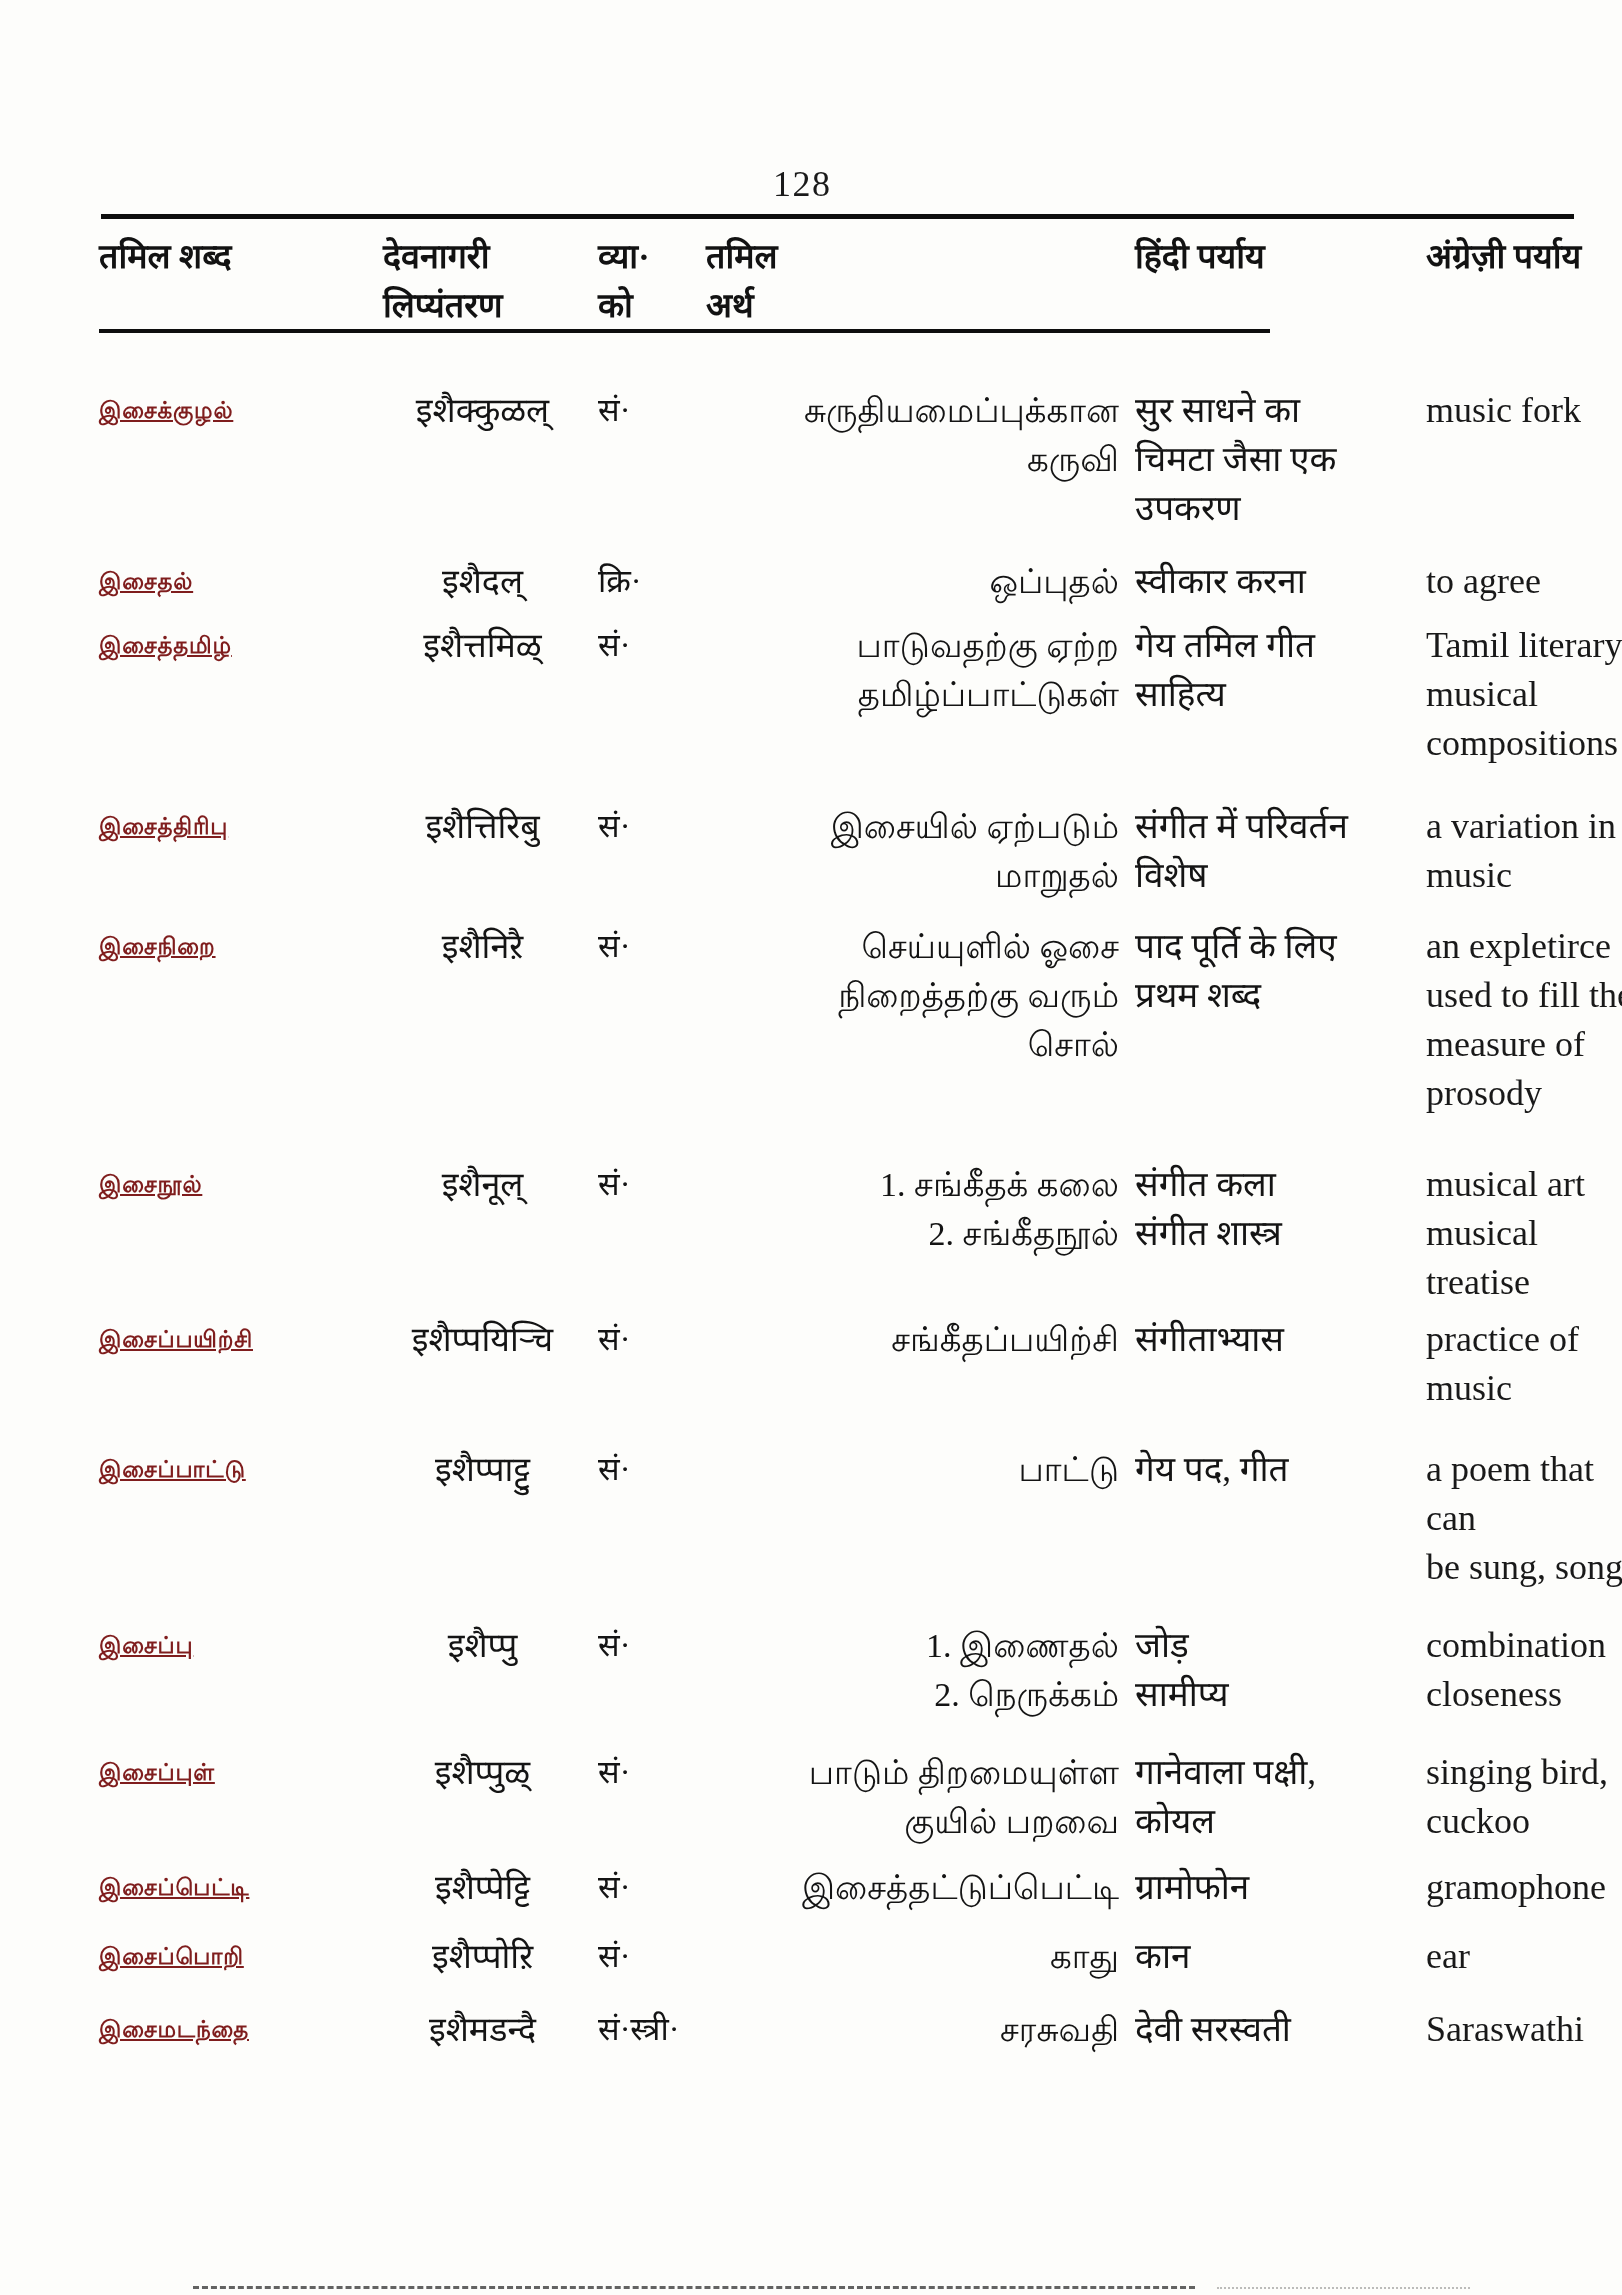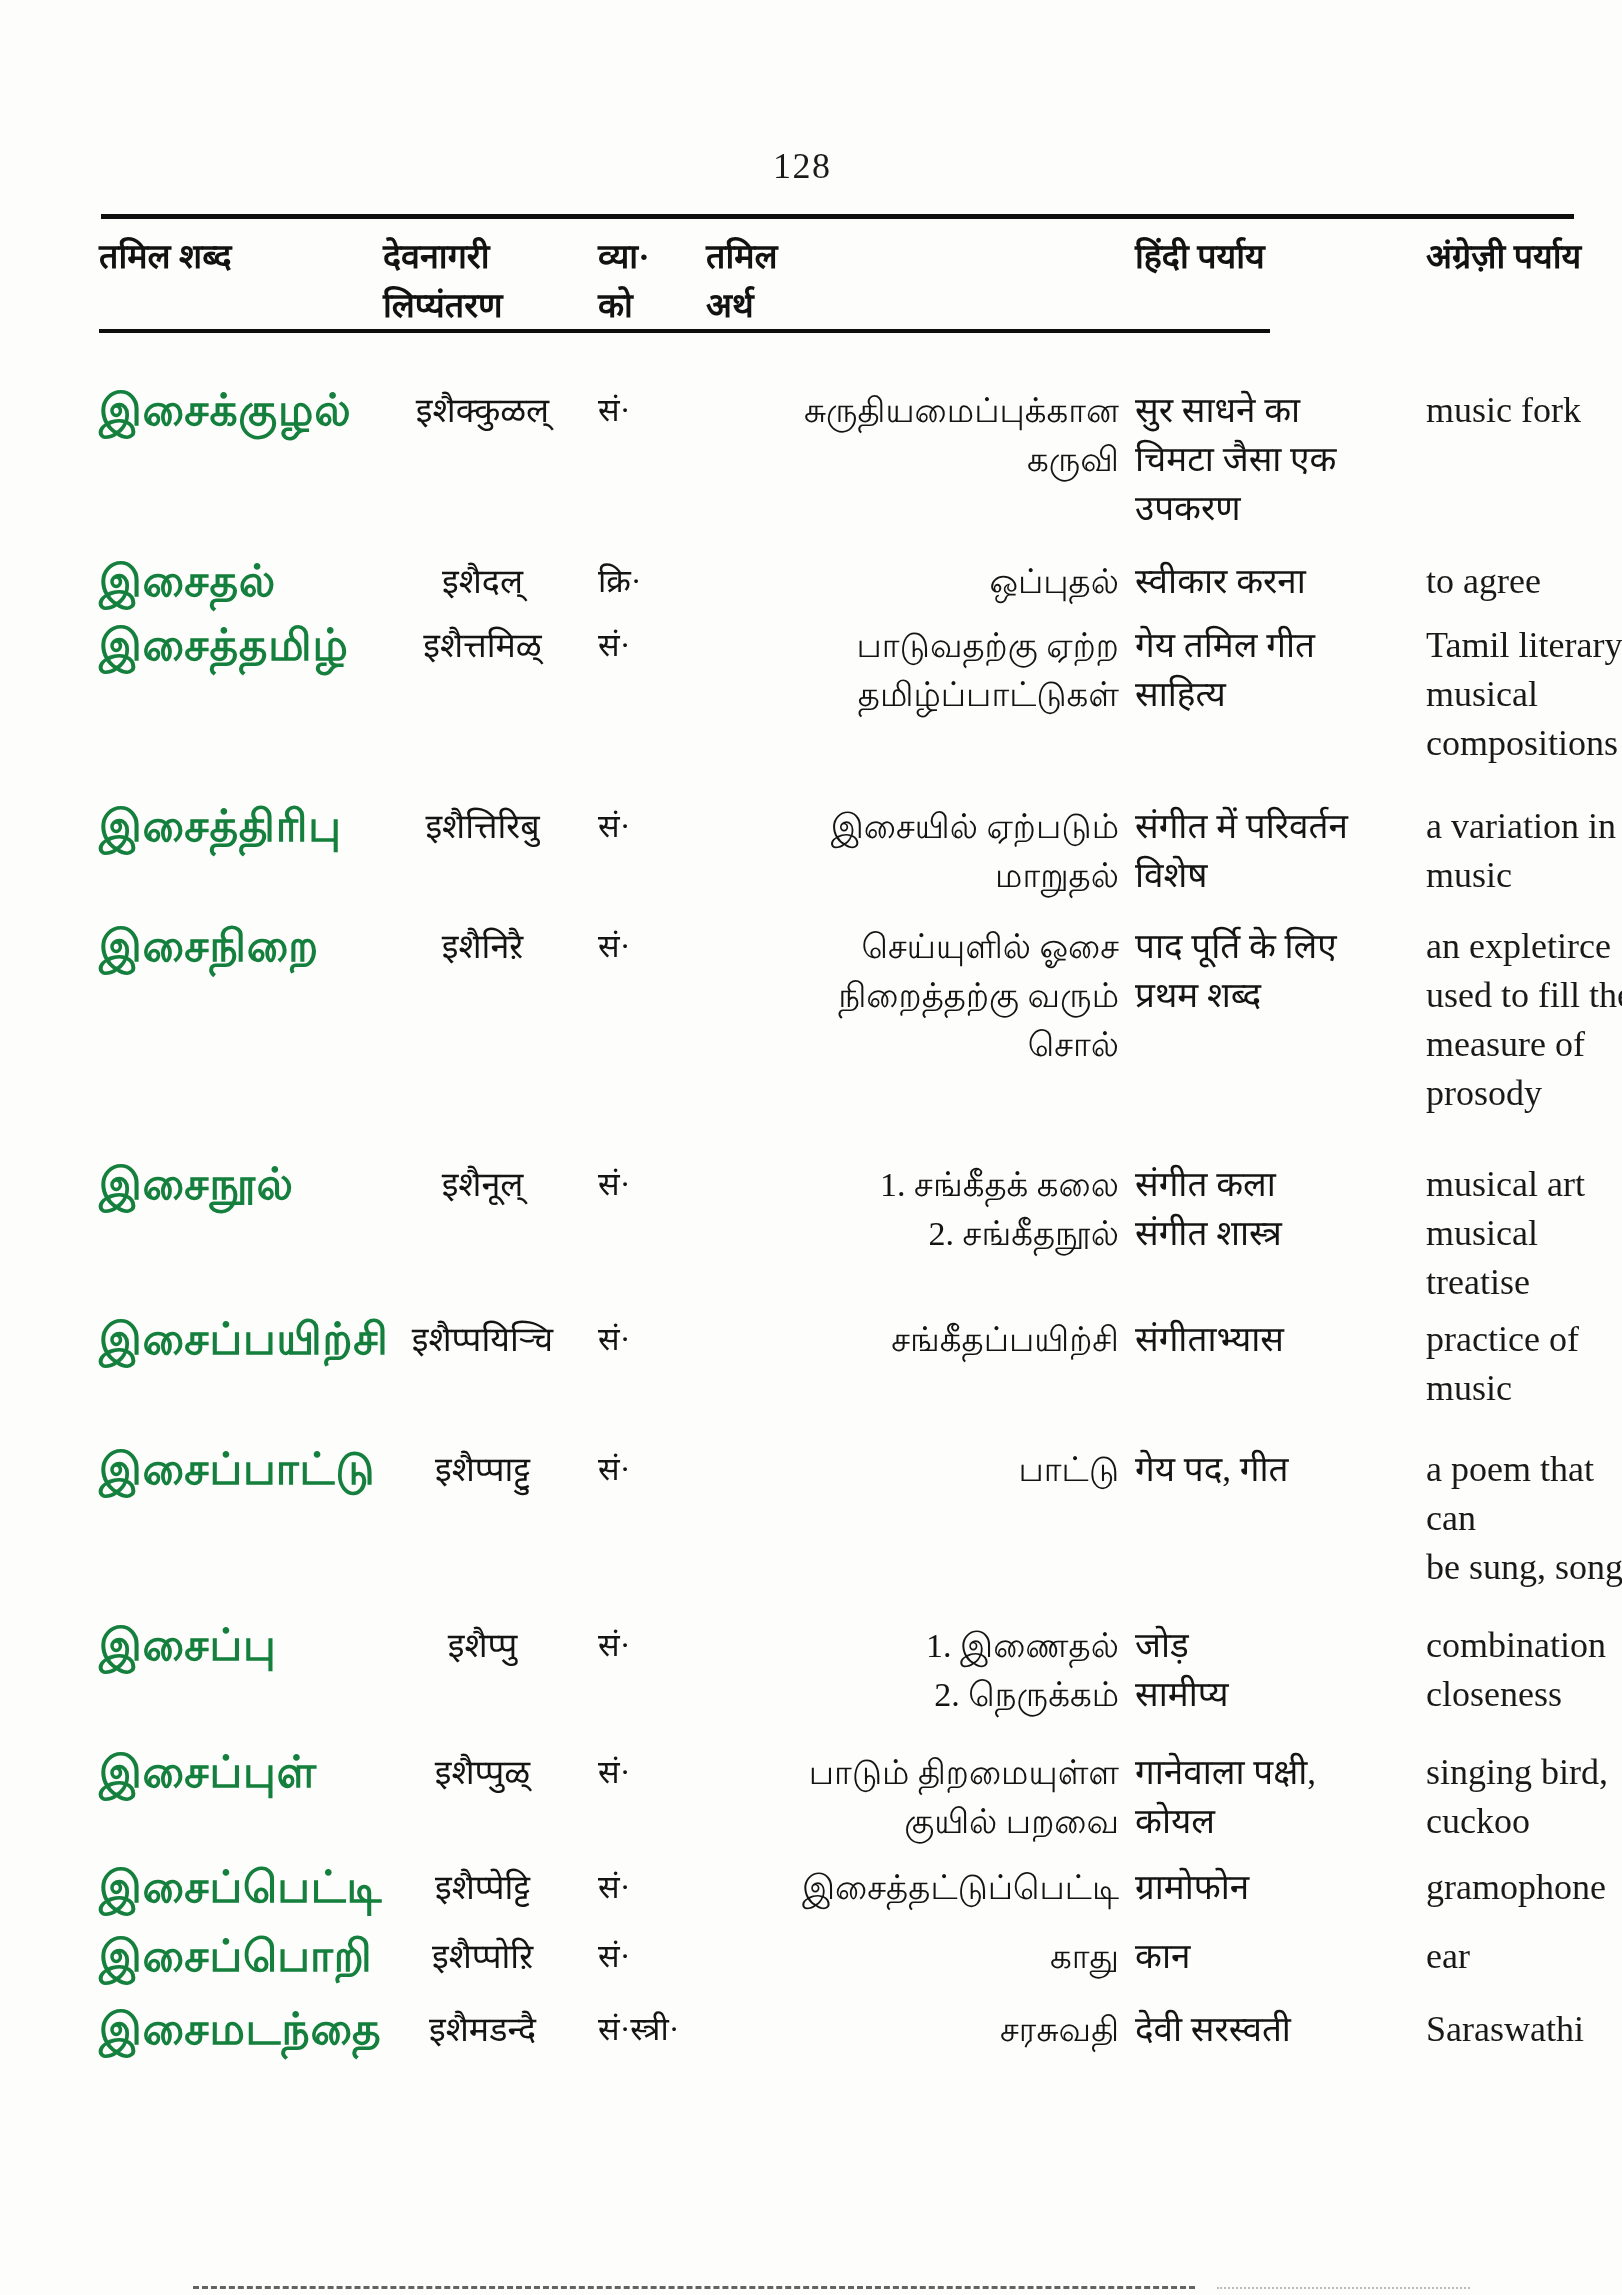--- a/index.html
+++ b/index.html
@@ -6,21 +6,21 @@
   body{
     width:1622px;height:2295px;position:relative;
     background:#fdfdfb;overflow:hidden;
     font-family:"Liberation Serif","DejaVu Serif",serif;
     color:#141414;
   }
   .page{position:absolute;inset:0;}
 
   
   .page-number{
-    position:absolute;top:145px;left:773px;
+    position:absolute;top:163px;left:773px;
     font-size:36px;letter-spacing:1.5px;color:#1a1a1a;
   }
 
   
   .rule{position:absolute;background:#0e0e0e;}
   .rule-top{top:214px;left:101px;width:1473px;height:4.6px;}
   .rule-header{top:329px;left:99px;width:1171px;height:3.8px;}
 
   
   .grid{
@@ -47,21 +47,21 @@
   .row:nth-child(7){top:1315px}
   .row:nth-child(8){top:1445px}
   .row:nth-child(9){top:1621px}
   .row:nth-child(10){top:1748px}
   .row:nth-child(11){top:1863px}
   .row:nth-child(12){top:1932px}
   .row:nth-child(13){top:2005px}
 
   .cell{font-size:34px;line-height:49px;}
   .cell div{white-space:nowrap;}
-  .col-word{font-weight:700;font-size:44px;letter-spacing:0.8px;color:#15803d;}
+  .col-word{font-weight:700;font-size:23px;letter-spacing:0.8px;color:#7f1d1d;text-decoration:underline;}
   .col-translit{font-size:34px;text-align:center;}
   .col-pos{font-size:32px;}
   .col-meaning{font-size:34px;text-align:right;}
   .col-meaning .indent{padding-left:54px;}
   .col-hindi{font-size:35px;}
   .col-english{font-size:36px;color:#191919;}
 
   
   .artifact-line{
     position:absolute;top:2286px;left:193px;width:1002px;height:0;

